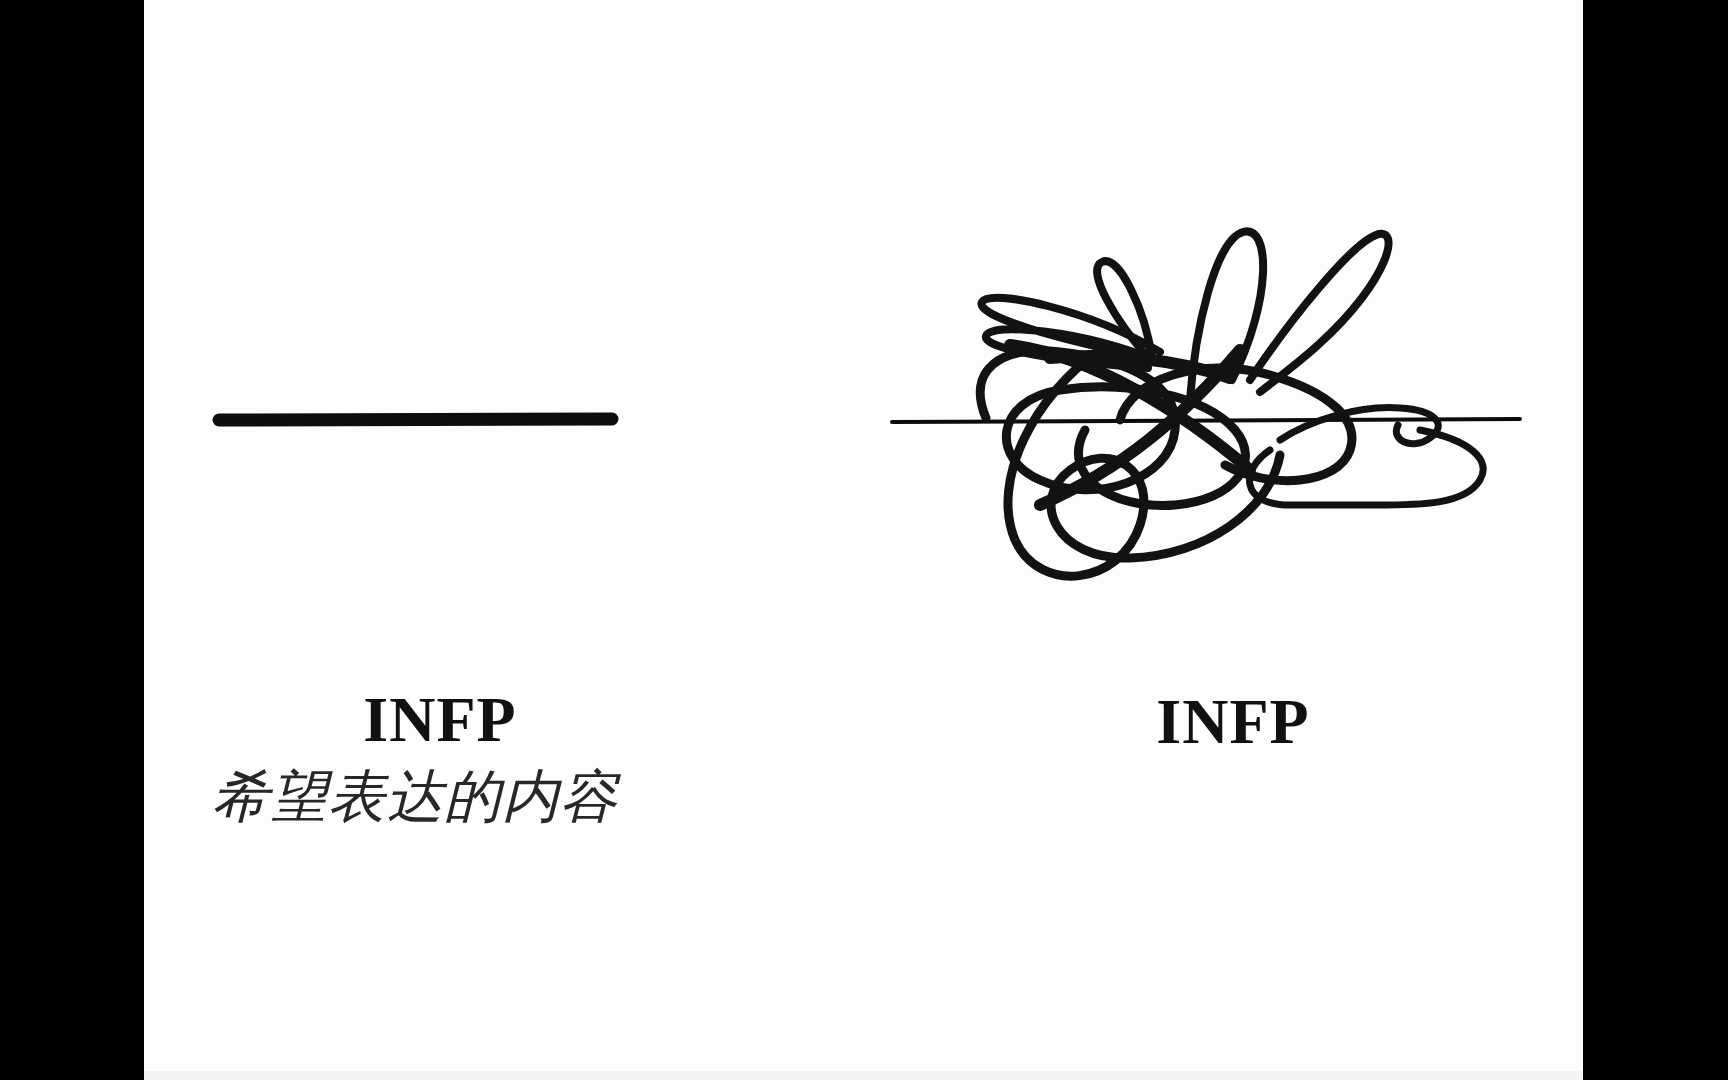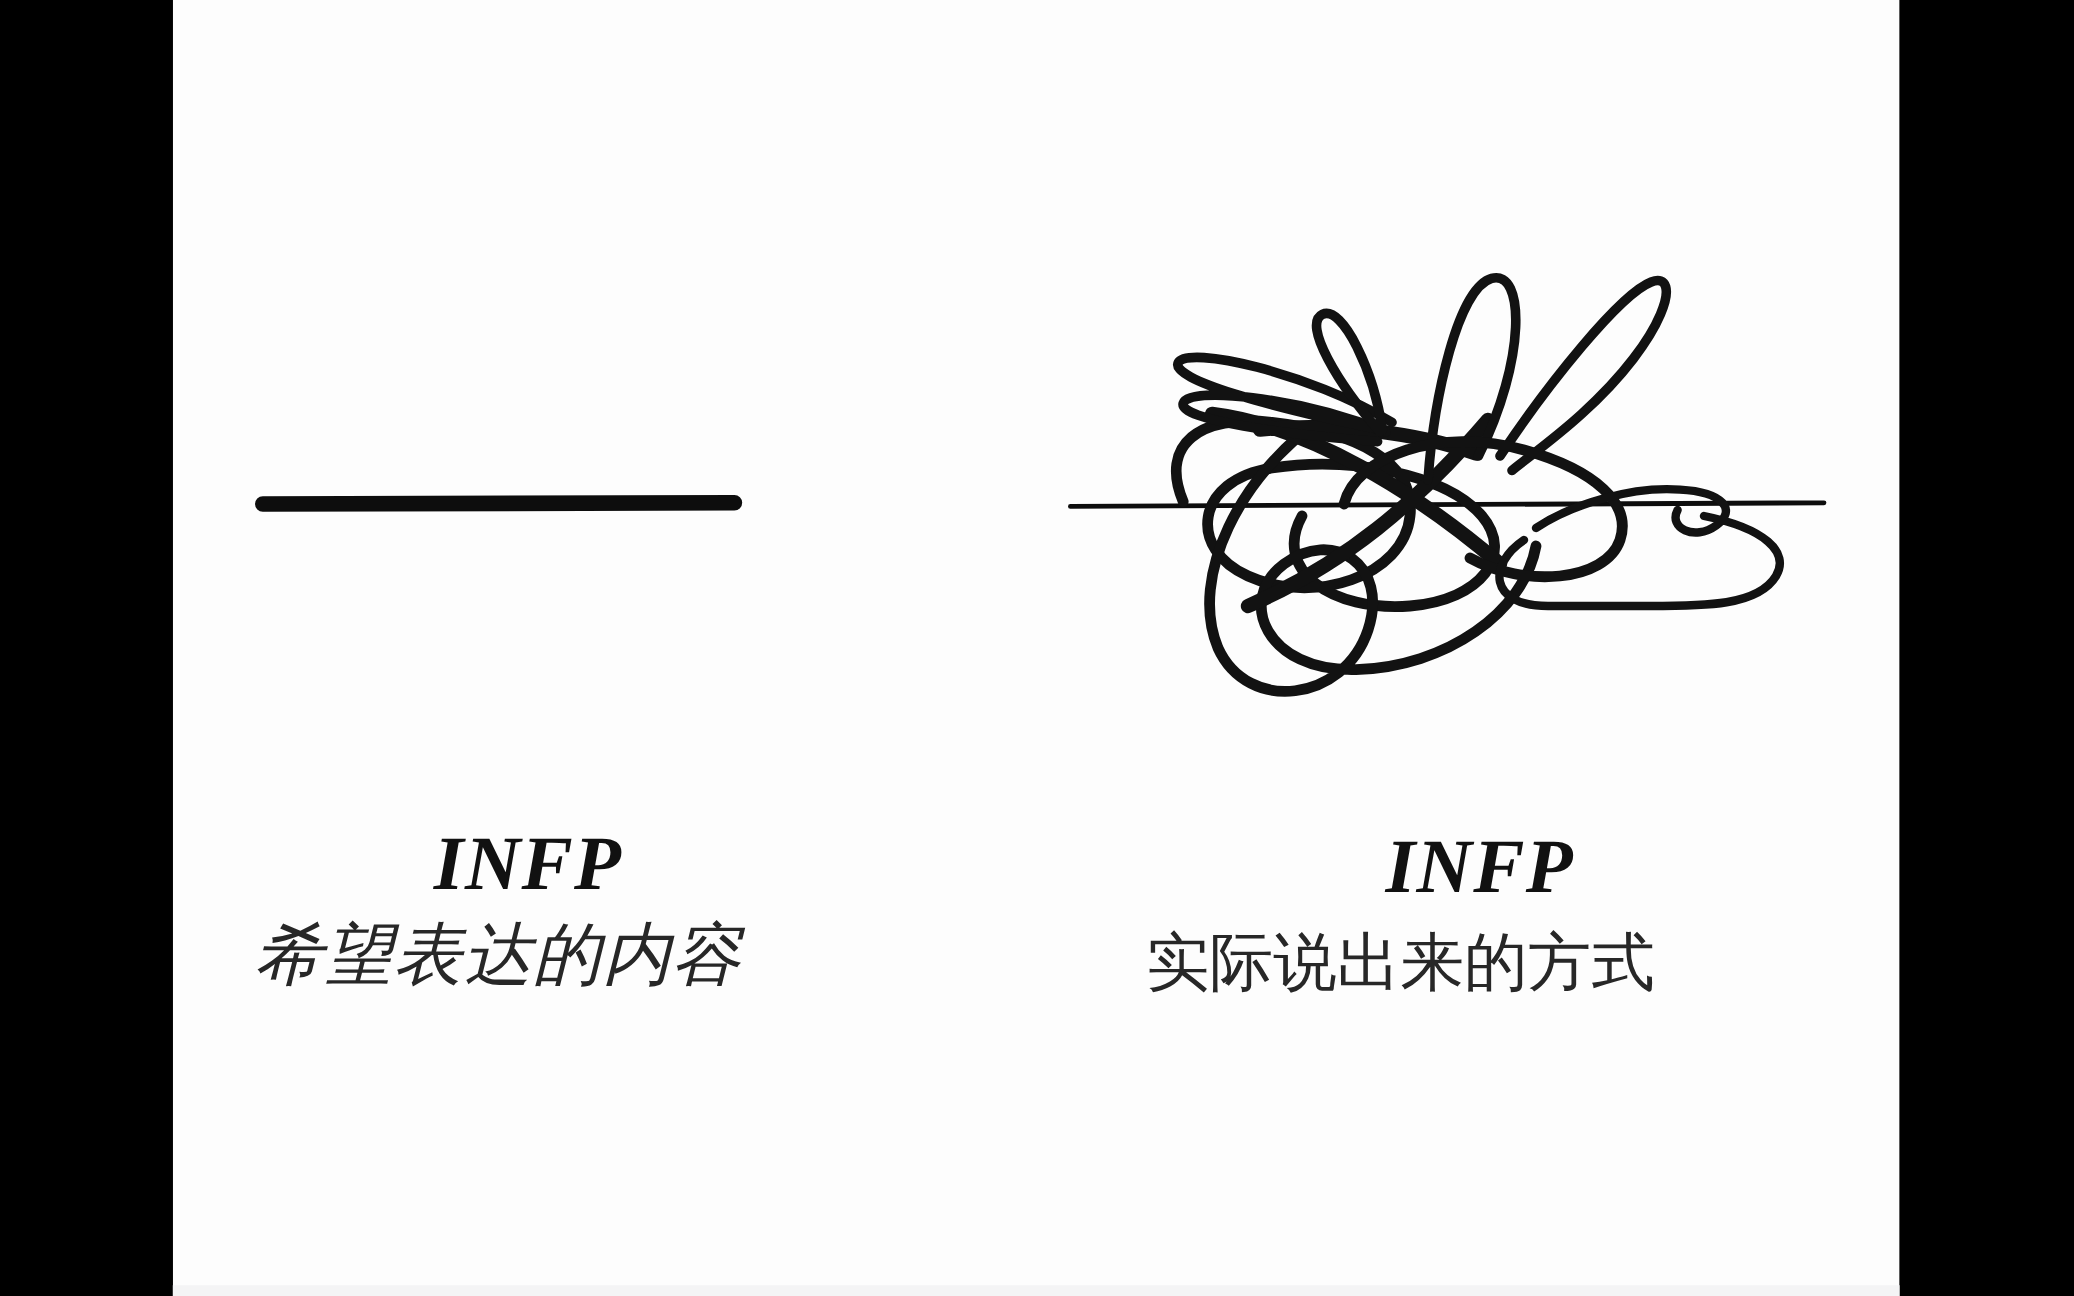--- a/index.html
+++ b/index.html
@@ -48,21 +48,20 @@
     width: 1728px;
     height: 1080px;
   }
   .label {
     position: absolute;
     text-align: center;
     white-space: nowrap;
   }
   .infp-label {
     font-family: "Liberation Serif", "DejaVu Serif", serif;
-    font-style: italic;
     font-weight: bold;
     font-size: 64px;
     line-height: 1;
     color: #111111;
     letter-spacing: 1px;
   }
   .caption-label {
     font-family: "Liberation Sans", "DejaVu Sans", sans-serif;
     font-weight: 500;
     color: #272727;
@@ -110,15 +109,14 @@
       <path d="M 1280 440 C 1310 420 1360 405 1400 408 C 1436 410 1448 425 1430 438 C 1412 451 1390 440 1398 425 M 1420 430 C 1470 440 1492 460 1480 480 C 1465 505 1420 505 1375 505 L 1290 505 C 1240 505 1240 470 1270 450" fill="none" stroke-width="7" stroke="#121212"></path>
     </g>
   </svg>
 
   <div class="label infp-label infp-left">INFP</div>
 
   <div class="label caption-label caption-left">希望表达的内容</div>
 
   <div class="label infp-label infp-right">INFP</div>
 
-  <div class="label caption-label caption-right">实际说出来的方式</div>
 
 </div>
 
 </body></html>

